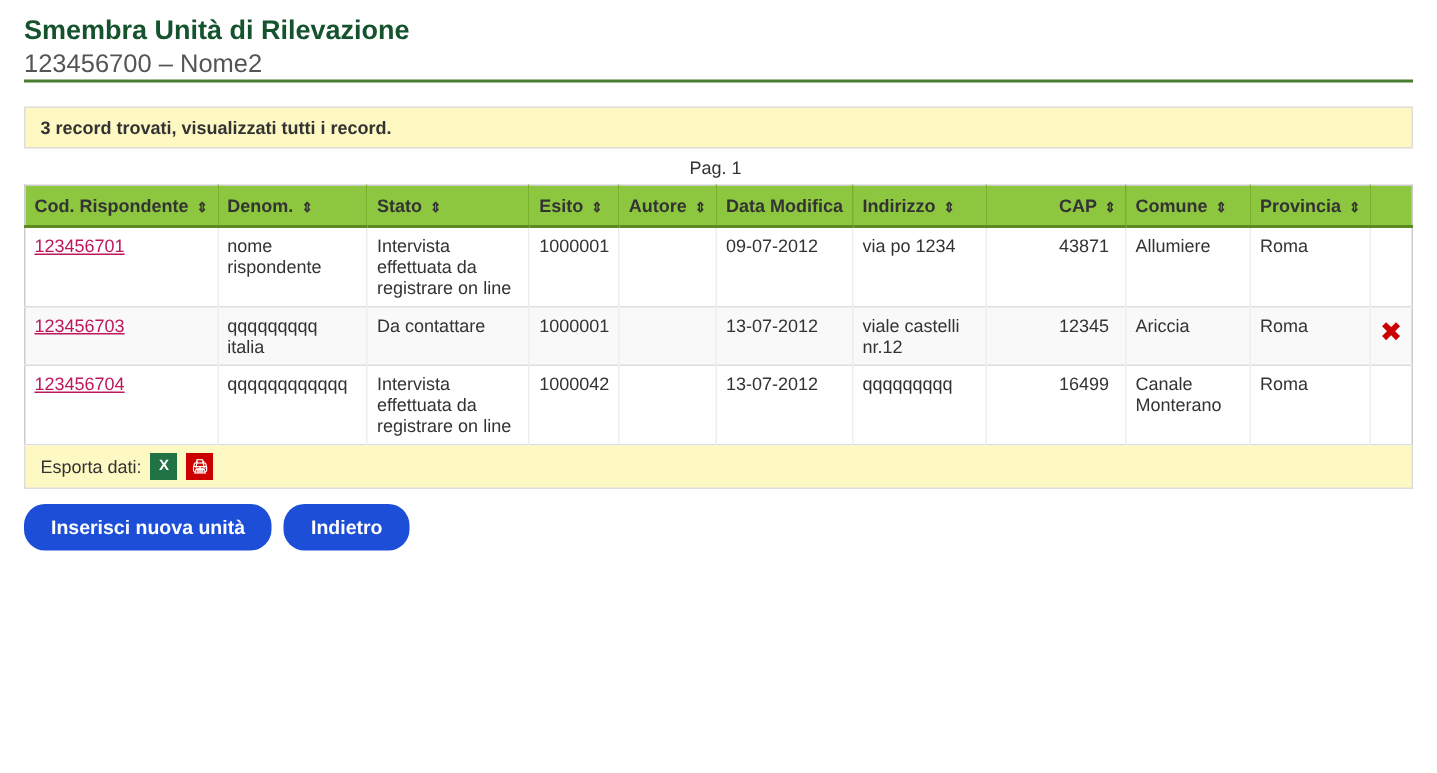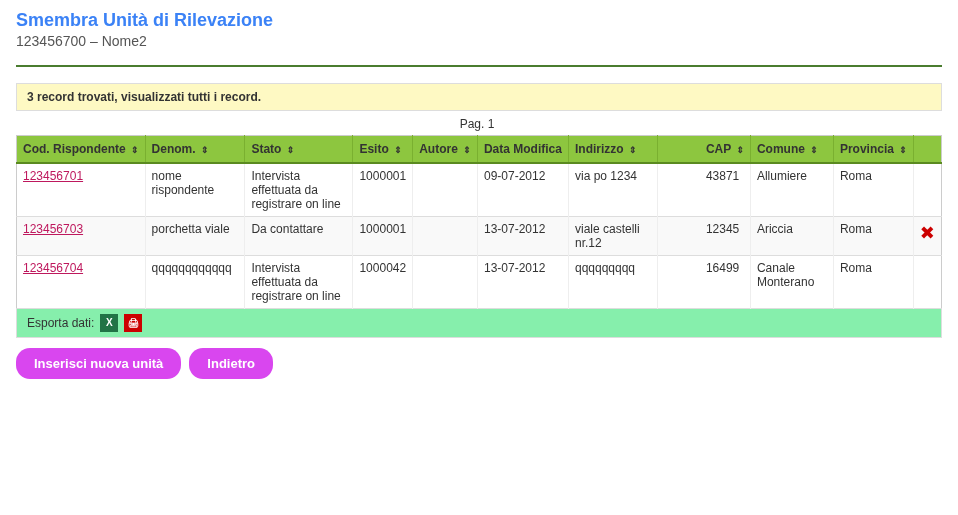--- a/index.html
+++ b/index.html
@@ -10,28 +10,28 @@
       color: #333;
       width: 958px;
       min-height: 515px;
     }
     .page-wrapper {
       padding: 10px 16px 16px 16px;
     }
     .page-title {
       font-size: 18px;
       font-weight: bold;
-      color: #3b82f6;
+      color: #14532d;
       margin-bottom: 2px;
     }
     .page-subtitle {
-      font-size: 14px;
+      font-size: 17px;
       color: #555;
       border-bottom: 2px solid #4a7c2f;
-      padding-bottom: 16px;
+      padding-bottom: 0;
       margin-bottom: 16px;
     }
     .record-info-bar {
       background: #fef9c3;
       border: 1px solid #ddd;
       padding: 6px 10px;
       margin-bottom: 4px;
       font-size: 12px;
       font-weight: bold;
     }
@@ -90,21 +90,21 @@
       color: #be185d;
       text-decoration: underline;
     }
     .delete-icon {
       color: #cc0000;
       font-size: 18px;
       cursor: pointer;
       display: inline-block;
     }
     .export-bar {
-      background: #86efac;
+      background: #fef9c3;
       border: 1px solid #ddd;
       border-top: none;
       padding: 5px 10px;
       display: flex;
       align-items: center;
       gap: 6px;
       font-size: 12px;
     }
     .export-icon-excel {
       display: inline-block;
@@ -129,21 +129,21 @@
       text-align: center;
       line-height: 18px;
       cursor: pointer;
     }
     .btn-bar {
       margin-top: 10px;
       display: flex;
       gap: 8px;
     }
     .btn-green {
-      background: #d946ef;
+      background: #1d4ed8;
       color: #fff;
       border: none;
       padding: 8px 18px;
       font-size: 13px;
       font-weight: bold;
       cursor: pointer;
       border-radius: 14px;
     }
     .col-cod { width: 90px; }
     .col-denom { width: 105px; }
@@ -221,21 +221,21 @@
           <td class="col-autore"></td>
           <td class="col-data">09-07-2012</td>
           <td class="col-indirizzo">via po 1234</td>
           <td class="col-cap">43871</td>
           <td class="col-comune">Allumiere</td>
           <td class="col-provincia">Roma</td>
           <td class="col-actions"></td>
         </tr>
         <tr>
           <td class="col-cod"><a class="link-text" href="#">123456703</a></td>
-          <td class="col-denom">porchetta viale</td>
+          <td class="col-denom">qqqqqqqqq italia</td>
           <td class="col-stato">Da contattare</td>
           <td class="col-esito">1000001</td>
           <td class="col-autore"></td>
           <td class="col-data">13-07-2012</td>
           <td class="col-indirizzo">viale castelli nr.12</td>
           <td class="col-cap">12345</td>
           <td class="col-comune">Ariccia</td>
           <td class="col-provincia">Roma</td>
           <td class="col-actions"><span class="delete-icon">✖</span></td>
         </tr>

